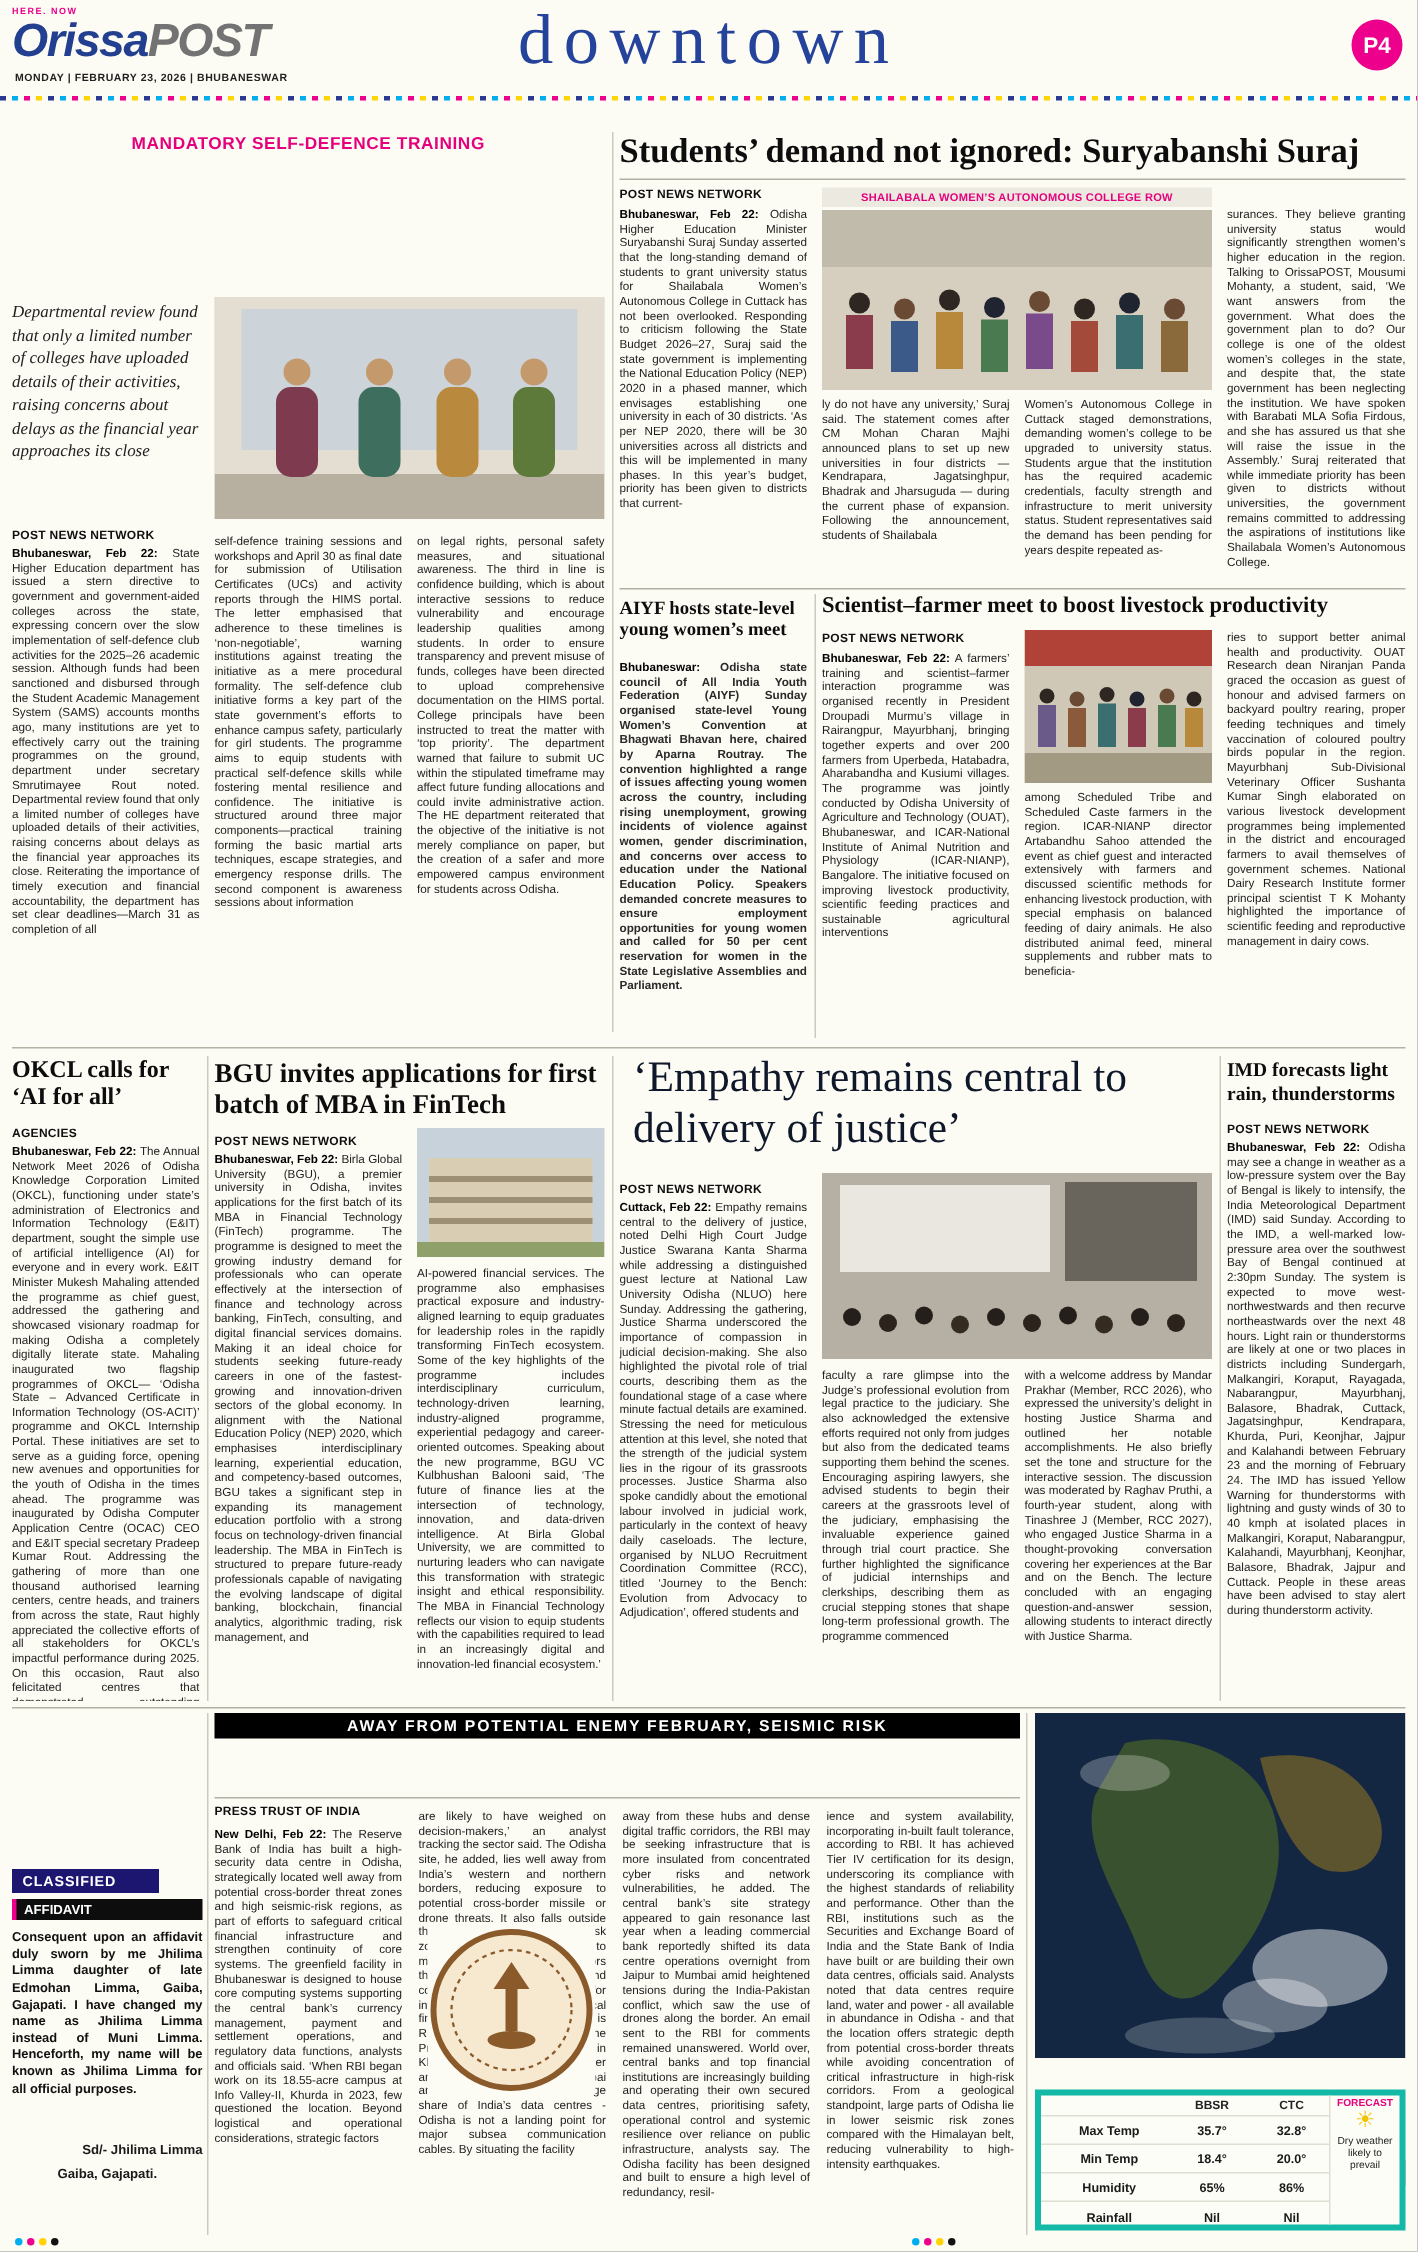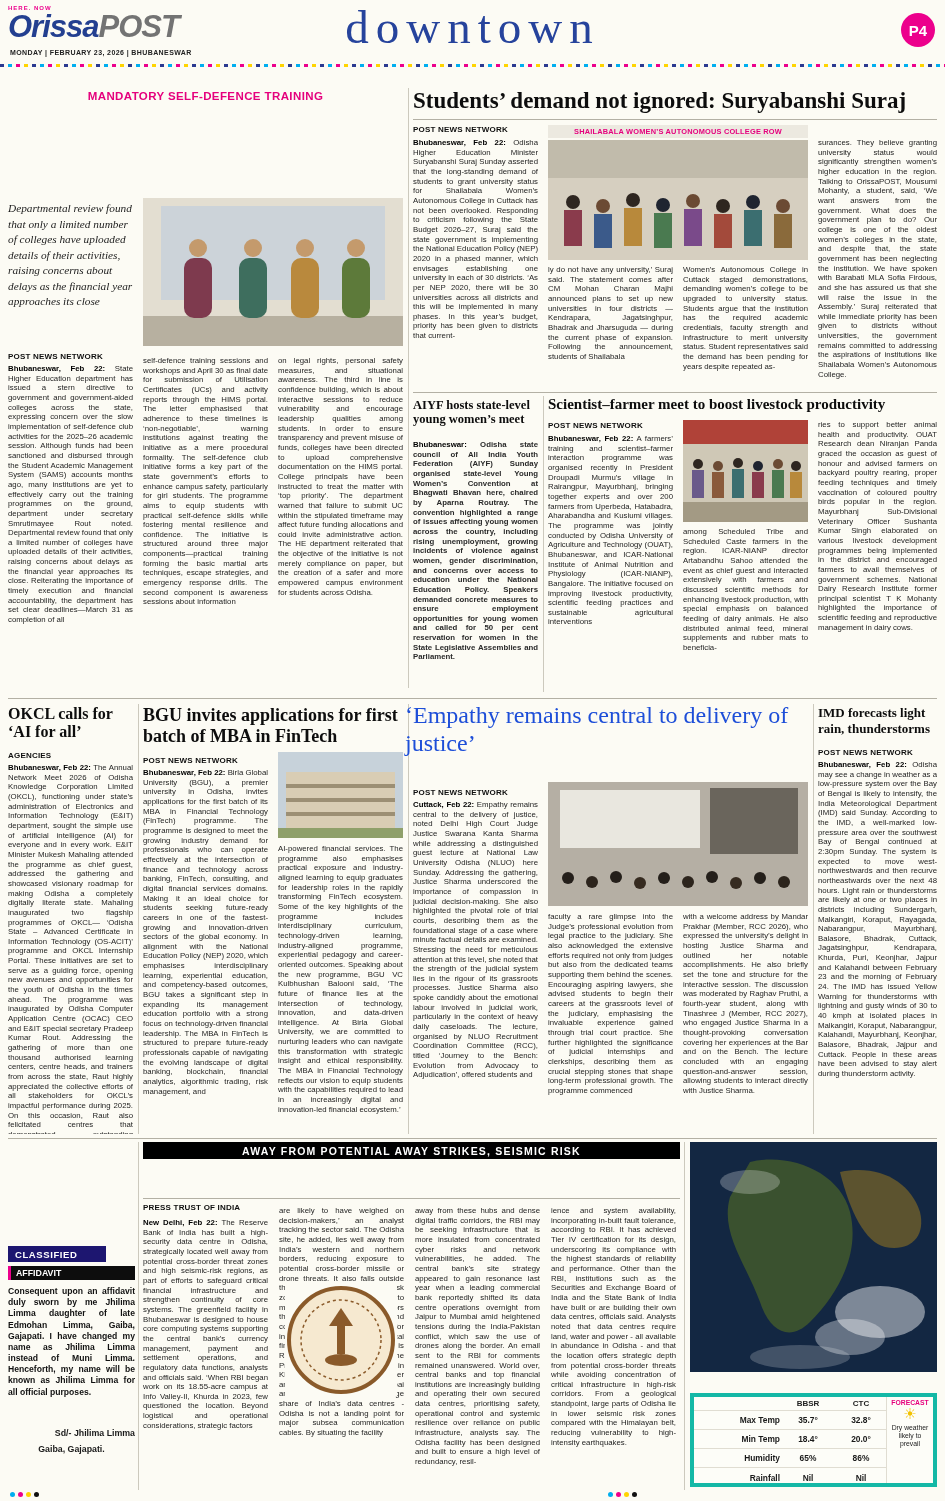--- a/index.html
+++ b/index.html
@@ -39,21 +39,21 @@
                   display:flex;align-items:center;padding-left:5px;border-left:3px solid #ec008c}
   .affidavit-txt{font-size:8.6px;line-height:1.3;font-weight:bold;text-align:justify;color:#111;overflow:hidden}
   
   .wx-head{background:#e5007d;color:#fff;font-weight:bold;font-size:11px;letter-spacing:2px;
            display:flex;align-items:center;justify-content:center}
   .wx-table{display:flex;border:4px solid #14b8a6;background:#fdfdf8}
   .wx-left{width:192px}
   .wx-row{display:grid;grid-template-columns:86px 56px 50px;align-items:center;
           border-bottom:1px solid #e0ddd2;height:19px}
   .wx-row span{font-size:8.4px;font-weight:bold}
-  .wx-row .lab{padding-left:5px;text-align:right}
+  .wx-row .lab{padding-left:5px;text-align:center}
   .wx-row .val{text-align:center}
   .wx-row.hd{height:14px}
   .wx-row.hd span{font-size:8px;color:#222}
   .wx-right{width:53px;border-left:1px solid #e0ddd2;display:flex;flex-direction:column;align-items:center}
   .wx-fc-head{font-size:6.8px;font-weight:bold;color:#e5007d;margin-top:2px}
   .sun{font-size:15px;color:#f2c200;line-height:1.1}
   .fc-text{font-size:6.8px;text-align:center;line-height:1.25;padding:1px 2px;color:#222}
   .reg{display:flex;gap:3px}
   .reg i{width:5px;height:5px;border-radius:50%}
   .reg .c{background:#00aeef}.reg .m{background:#ec008c}.reg .y{background:#ffd400}.reg .k{background:#111}
@@ -175,21 +175,21 @@
       <rect x="8" y="32" width="109" height="4" fill="#9c8f74"></rect>
       <rect x="8" y="46" width="109" height="4" fill="#9c8f74"></rect>
       <rect x="8" y="60" width="109" height="4" fill="#9c8f74"></rect>
       <rect x="0" y="76" width="125" height="10" fill="#8fa06a"></rect>
     </svg>
   </div>
   <div class="abs body-txt" style="left:143px;top:768px;width:125px;height:366px"><b class="dl">Bhubaneswar, Feb 22:</b> <span>Birla Global University (BGU), a premier university in Odisha, invites applications for the first batch of its MBA in Financial Technology (FinTech) programme. The programme is designed to meet the growing industry demand for professionals who can operate effectively at the intersection of finance and technology across banking, FinTech, consulting, and digital financial services domains. Making it an ideal choice for students seeking future-ready careers in one of the fastest-growing and innovation-driven sectors of the global economy. In alignment with the National Education Policy (NEP) 2020, which emphasises interdisciplinary learning, experiential education, and competency-based outcomes, BGU takes a significant step in expanding its management education portfolio with a strong focus on technology-driven financial leadership. The MBA in FinTech is structured to prepare future-ready professionals capable of navigating the evolving landscape of digital banking, blockchain, financial analytics, algorithmic trading, risk management, and</span></div>
   <div class="abs body-txt" style="left:278px;top:844px;width:125px;height:290px">AI-powered financial services. The programme also emphasises practical exposure and industry-aligned learning to equip graduates for leadership roles in the rapidly transforming FinTech ecosystem. Some of the key highlights of the programme includes interdisciplinary curriculum, technology-driven learning, industry-aligned programme, experiential pedagogy and career-oriented outcomes. Speaking about the new programme, BGU VC Kulbhushan Balooni said, ‘The future of finance lies at the intersection of technology, innovation, and data-driven intelligence. At Birla Global University, we are committed to nurturing leaders who can navigate this transformation with strategic insight and ethical responsibility. The MBA in Financial Technology reflects our vision to equip students with the capabilities required to lead in an increasingly digital and innovation-led financial ecosystem.’</div>
   <div class="abs vrule" style="left:408px;top:704px;height:430px"></div>
 
-  <div class="abs serif" style="left:405px;top:701px;width:397px;height:80px;font-size:24px;line-height:1.18;color:#1d4ed8">‘Empathy remains central to delivery of justice’</div>
+  <div class="abs serif" style="left:422px;top:701px;width:397px;height:80px;font-size:29px;line-height:1.18;color:#0f172a">‘Empathy remains central to delivery of justice’</div>
   <div class="abs byline" style="left:413px;top:788px">POST NEWS NETWORK</div>
   <div class="abs ph" style="left:548px;top:782px;width:260px;height:124px">
     <svg width="260" height="124" viewBox="0 0 260 124">
       <rect width="260" height="124" fill="#b5afa4"></rect>
       <rect x="12" y="8" width="140" height="58" fill="#e9e7df"></rect>
       <rect x="162" y="6" width="88" height="66" fill="#6a655c"></rect>
       <circle cx="20" cy="96" r="6" fill="#241f1a"></circle>
         <circle cx="44" cy="100" r="6" fill="#2c241c"></circle>
       <circle cx="68" cy="95" r="6" fill="#241f1a"></circle>
         <circle cx="92" cy="101" r="6" fill="#362b20"></circle>
@@ -212,21 +212,21 @@
 
   <div class="abs hrule" style="left:8px;top:1138px;width:929px"></div>
 
   <div class="abs classified-head" style="left:8px;top:1246px;width:98px;height:16px">CLASSIFIED</div>
   <div class="abs affidavit-head" style="left:8px;top:1266px;width:127px;height:14px">AFFIDAVIT</div>
   <div class="abs affidavit-txt" style="left:8px;top:1286px;width:127px;height:138px">Consequent upon an affidavit duly sworn by me Jhilima Limma daughter of late Edmohan Limma, Gaiba, Gajapati. I have changed my name as Jhilima Limma instead of Muni Limma. Henceforth, my name will be known as Jhilima Limma for all official purposes.</div>
   <div class="abs" style="left:8px;top:1428px;width:127px;text-align:right;font-size:8.8px;font-weight:bold">Sd/- Jhilima Limma</div>
   <div class="abs" style="left:8px;top:1444px;width:127px;text-align:center;font-size:8.8px;font-weight:bold">Gaiba, Gajapati.</div>
   <div class="abs vrule" style="left:138px;top:1142px;height:348px"></div>
 
-  <div class="abs banner" style="left:143px;top:1142px;width:537px;height:17px">AWAY FROM POTENTIAL AWAY STRIKES, SEISMIC RISK</div>
+  <div class="abs banner" style="left:143px;top:1142px;width:537px;height:17px">AWAY FROM POTENTIAL ENEMY FEBRUARY, SEISMIC RISK</div>
   <div class="abs hrule" style="left:143px;top:1198px;width:537px"></div>
   <div class="abs byline" style="left:143px;top:1203px">PRESS TRUST OF INDIA</div>
   <div class="abs body-txt" style="left:143px;top:1218px;width:125px;height:272px"><b class="dl">New Delhi, Feb 22:</b> <span>The Reserve Bank of India has built a high-security data centre in Odisha, strategically located well away from potential cross-border threat zones and high seismic-risk regions, as part of efforts to safeguard critical financial infrastructure and strengthen continuity of core systems. The greenfield facility in Bhubaneswar is designed to house core computing systems supporting the central bank’s currency management, payment and settlement operations, and regulatory data functions, analysts and officials said. ‘When RBI began work on its 18.55-acre campus at Info Valley-II, Khurda in 2023, few questioned the location. Beyond logistical and operational considerations, strategic factors</span></div>
   <div class="abs body-txt" style="left:279px;top:1206px;width:125px;height:284px">are likely to have weighed on decision-makers,’ an analyst tracking the sector said. The Odisha site, he added, lies well away from India’s western and northern borders, reducing exposure to potential cross-border missile or drone threats. It also falls outside the country’s highest seismic risk zones, lowering vulnerability to major earthquake activity - factors that ‘strengthen the safety and continuity framework for infrastructure that underpins critical financial systems,’ he said. This is RBI’s second data centre. The Primary Data Centre is located in Kharghar, Navi Mumbai. Another analyst noted that unlike Mumbai and Chennai - which host a large share of India’s data centres - Odisha is not a landing point for major subsea communication cables. By situating the facility</div>
   <div class="abs body-txt" style="left:415px;top:1206px;width:125px;height:284px">away from these hubs and dense digital traffic corridors, the RBI may be seeking infrastructure that is more insulated from concentrated cyber risks and network vulnerabilities, he added. The central bank’s site strategy appeared to gain resonance last year when a leading commercial bank reportedly shifted its data centre operations overnight from Jaipur to Mumbai amid heightened tensions during the India-Pakistan conflict, which saw the use of drones along the border. An email sent to the RBI for comments remained unanswered. World over, central banks and top financial institutions are increasingly building and operating their own secured data centres, prioritising safety, operational control and systemic resilience over reliance on public infrastructure, analysts say. The Odisha facility has been designed and built to ensure a high level of redundancy, resil-</div>
   <div class="abs body-txt" style="left:551px;top:1206px;width:125px;height:284px">ience and system availability, incorporating in-built fault tolerance, according to RBI. It has achieved Tier IV certification for its design, underscoring its compliance with the highest standards of reliability and performance. Other than the RBI, institutions such as the Securities and Exchange Board of India and the State Bank of India have built or are building their own data centres, officials said. Analysts noted that data centres require land, water and power - all available in abundance in Odisha - and that the location offers strategic depth from potential cross-border threats while avoiding concentration of critical infrastructure in high-risk corridors. From a geological standpoint, large parts of Odisha lie in lower seismic risk zones compared with the Himalayan belt, reducing vulnerability to high-intensity earthquakes.</div>
   <div class="abs" style="left:285px;top:1284px;width:112px;height:112px;background:#fcfbf4">
     <svg width="112" height="112" viewBox="0 0 112 112">
       <circle cx="56" cy="56" r="52" fill="#f6e9d0" stroke="#8a5a2a" stroke-width="4"></circle>
       <circle cx="56" cy="56" r="40" fill="none" stroke="#8a5a2a" stroke-width="1.5" stroke-dasharray="3 3"></circle>

